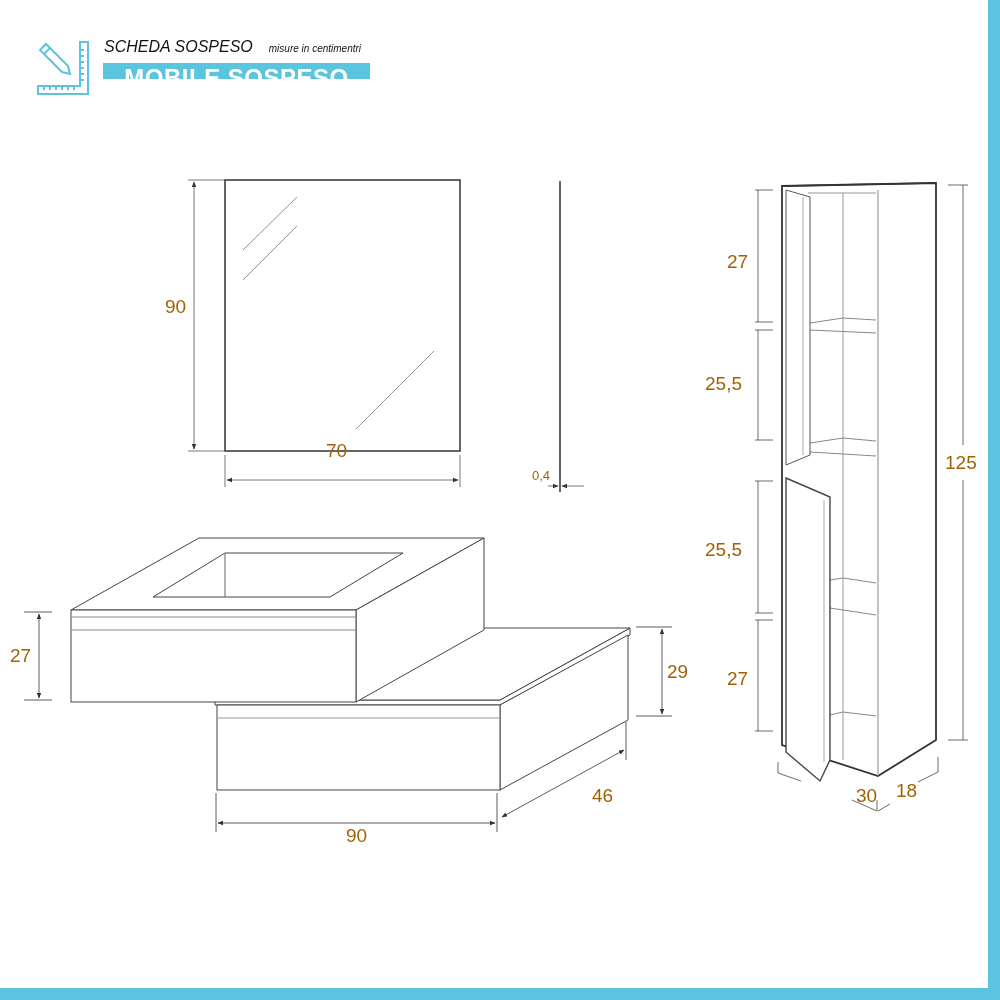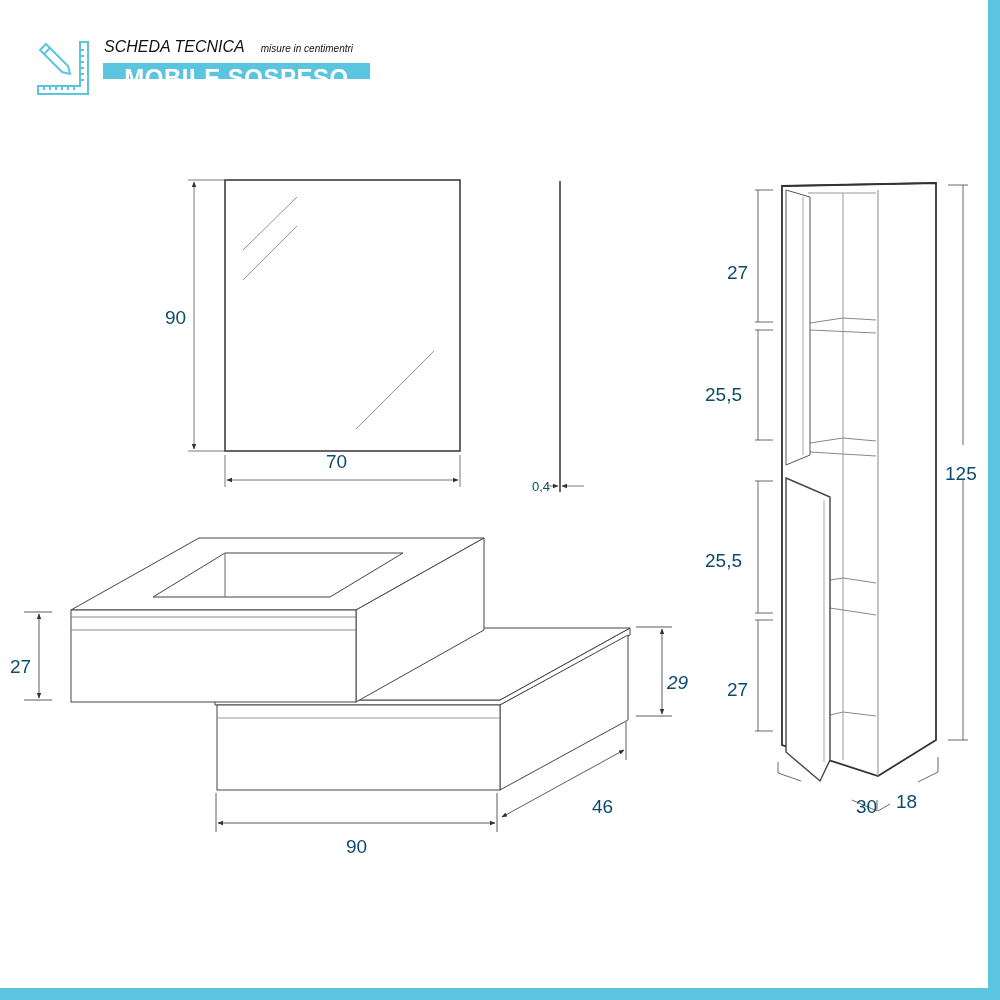--- a/index.html
+++ b/index.html
@@ -14,21 +14,21 @@
       position: absolute; left: 104px; top: 38px; font-size: 16px; font-style: italic; color: #111;
       white-space: nowrap;
     }
     .header-title .sub { font-size: 10px; margin-left: 16px; }
     .header-banner {
       position: absolute; left: 103px; top: 63px; width: 267px; height: 16px; background: #5bc5e0;
       color: #fff; font-weight: bold; font-size: 24px; line-height: 30px; text-align: center; letter-spacing: 0.5px;
     }
     svg.drawing { position: absolute; left: 0; top: 0; }
     .dim {
-      position: absolute; font-size: 19px; color: #0c4a6e; white-space: nowrap; margin-top: 11px;
+      position: absolute; font-size: 19px; color: #a16207; white-space: nowrap;
     }
     .dim.small { font-size: 13px; }
   </style>
 </head>
 <body>
 
 <div class="border-right"></div>
 <div class="border-bottom"></div>
 
 <svg class="header-icon" viewBox="0 0 56 56" width="56" height="56">
@@ -46,21 +46,21 @@
       <line x1="44" y1="40" x2="48" y2="40"></line>
     <line x1="8" y1="46" x2="8" y2="50"></line>
       <line x1="14" y1="46" x2="14" y2="50"></line>
     <line x1="20" y1="46" x2="20" y2="50"></line>
       <line x1="26" y1="46" x2="26" y2="50"></line>
     <line x1="32" y1="46" x2="32" y2="50"></line>
       <line x1="38" y1="46" x2="38" y2="50"></line>
   </g>
 </svg>
 <div class="header-title">
-  <span>SCHEDA TECNICA</span><span class="sub">misure in centimentri</span>
+  <span>SCHEDA SOSPESO</span><span class="sub">misure in centimentri</span>
 </div>
 <div class="header-banner">MOBILE SOSPESO</div>
 
 <svg class="drawing" width="1000" height="1000" viewBox="0 0 1000 1000">
   <defs>
     <marker id="arr" viewBox="0 0 10 10" refX="9" refY="5" markerWidth="7" markerHeight="7" orient="auto-start-reverse">
       <path d="M0 1 L10 5 L0 9 Z" fill="#333"></path>
     </marker>
   </defs>
 
@@ -165,21 +165,21 @@
     <polyline points="878,811 890,804"></polyline>
     <polyline points="918,782 938,772 938,757"></polyline>
   </g>
 </svg>
 
 <div class="dim" style="left:165px; top:296px;">90</div>
 <div class="dim" style="left:326px; top:440px;">70</div>
 <div class="dim small" style="left:532px; top:468px;">0,4</div>
 
 <div class="dim" style="left:10px; top:645px;">27</div>
-<div class="dim" style="left:667px; top:661px;font-style:italic;">29</div>
+<div class="dim" style="left:667px; top:661px;">29</div>
 <div class="dim" style="left:346px; top:825px;">90</div>
 <div class="dim" style="left:592px; top:785px;text-align:right;">46</div>
 
 <div class="dim" style="left:727px; top:251px;">27</div>
 <div class="dim" style="left:705px; top:373px;">25,5</div>
 <div class="dim" style="left:705px; top:539px;">25,5</div>
 <div class="dim" style="left:727px; top:668px;">27</div>
 <div class="dim" style="left:945px; top:452px;">125</div>
 <div class="dim" style="left:856px; top:785px;">30</div>
 <div class="dim" style="left:896px; top:780px;">18</div>

